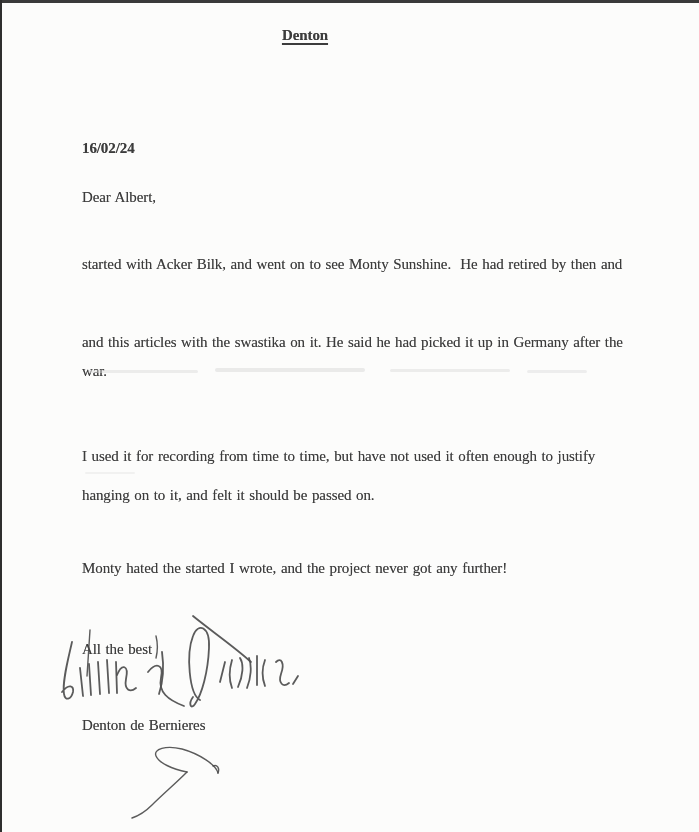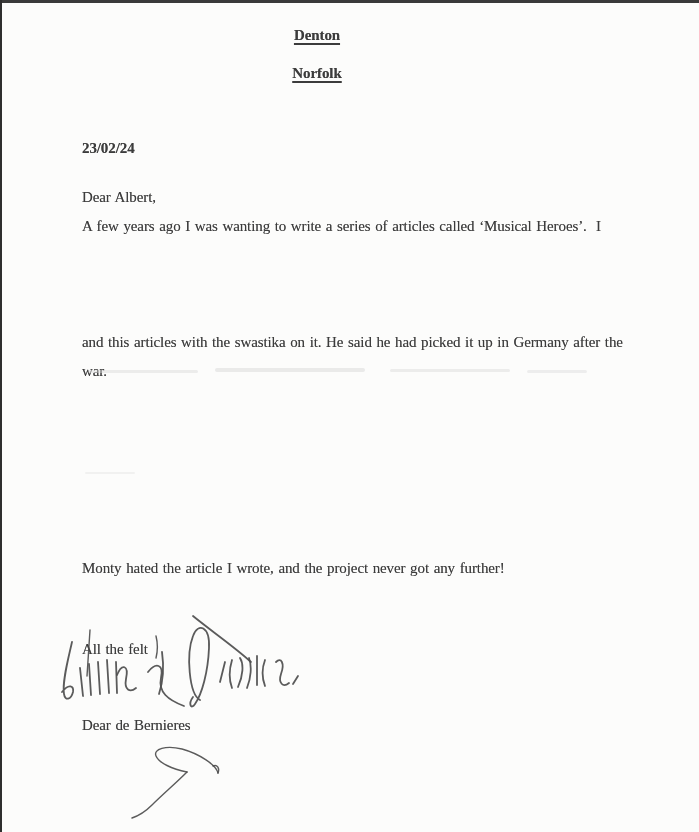--- a/index.html
+++ b/index.html
@@ -38,21 +38,21 @@
     left: 82px;
     white-space: pre;
     font-size: 15px;
     line-height: 18px;
     letter-spacing: -0.1px;
     word-spacing: 1px;
     color: var(--ink);
     text-shadow: 0 0 0.6px rgba(60,60,60,0.55);
   }
   .centered {
-    left: 12px;
+    left: 0;
     width: 578px;
     padding-left: 32px;
     text-align: center;
   }
   .bold { font-weight: bold; }
   .underlined {
     text-decoration: underline;
     text-decoration-thickness: 1.5px;
     text-underline-offset: 3px;
   }
@@ -80,40 +80,41 @@
 </style>
 </head>
 <body>
 
 <div class="page">
 
   <div class="scan-edge-top"></div>
   <div class="scan-edge-left"></div>
 
   <div class="line centered bold underlined" style="top:26px">Denton</div>
-  <div class="line centered bold underlined" style="top:64px">Norfolk</div>
 
-  <div class="line bold" style="top:139px">23/02/24</div>
+  <div class="line bold" style="top:139px">16/02/24</div>
 
   <div class="line" style="top:188px">Dear Albert,</div>
 
-  <div class="line" style="top:217px">A few years ago I was wanting to write a series of articles called ‘Musical Heroes’.  I</div>
+  <div class="line" style="top:255px">started with Acker Bilk, and went on to see Monty Sunshine.  He had retired by then and</div>
   <div class="line" style="top:333px">and this articles with the swastika on it. He said he had picked it up in Germany after the</div>
   <div class="line" style="top:362px">war.</div>
 
   <div class="smudge" style="left:88px;  top:370px; width:110px; height:3px; opacity:.45"></div>
   <div class="smudge" style="left:215px; top:368px; width:150px; height:4px; opacity:.5"></div>
   <div class="smudge" style="left:390px; top:369px; width:120px; height:3px; opacity:.45"></div>
   <div class="smudge" style="left:527px; top:370px; width:60px;  height:3px; opacity:.4"></div>
   <div class="smudge" style="left:85px;  top:472px; width:50px;  height:2px; opacity:.3"></div>
 
+  <div class="line" style="top:447px">I used it for recording from time to time, but have not used it often enough to justify</div>
+  <div class="line" style="top:486px">hanging on to it, and felt it should be passed on.</div>
 
-  <div class="line" style="top:559px">Monty hated the article I wrote, and the project never got any further!</div>
+  <div class="line" style="top:559px">Monty hated the started I wrote, and the project never got any further!</div>
 
-  <div class="line" style="top:640px">All the felt</div>
+  <div class="line" style="top:640px">All the best</div>
 
   <svg class="handwriting" style="left:50px; top:600px" width="360" height="120" viewBox="0 0 360 120" role="img" aria-label="handwritten signature">
 
     <path class="thin" d="M 40 30 C 39 46, 38 60, 37 76"></path>
 
     <path class="thin" d="M 106 36 C 108 44, 108 50, 106 58"></path>
 
     <path d="M 143 16 C 160 30, 186 48, 201 62"></path>
 
     <path d="M 22 42 C 18 60, 12 82, 14 94 C 15 101, 21 100, 23 92 C 24 86, 19 83, 12 92"></path>
@@ -123,21 +124,21 @@
 
     <path d="M 112 52 C 114 66, 113 82, 109 94"></path>
     <path d="M 98 72 C 106 62, 114 64, 111 78 C 108 92, 118 100, 134 106"></path>
 
     <path d="M 150 100 C 139 94, 136 54, 143 36 C 148 22, 160 26, 159 48 C 158 72, 152 94, 145 104 C 141 110, 138 104, 143 97"></path>
 
     <path d="M 170 82 L 175 62 M 182 60 C 179 70, 179 80, 182 88 M 190 58 C 194 64, 193 76, 188 87 M 199 58 C 202 66, 201 78, 197 88 M 207 56 L 207 85 M 215 60 C 212 68, 212 78, 215 86"></path>
     <path d="M 226 62 C 231 57, 235 63, 231 74 C 228 83, 233 88, 239 83 M 243 84 L 248 76"></path>
   </svg>
 
-  <div class="line" style="top:716px">Dear de Bernieres</div>
+  <div class="line" style="top:716px">Denton de Bernieres</div>
 
   <svg class="handwriting" style="left:90px; top:725px" width="170" height="100" viewBox="0 0 170 100" role="img" aria-label="pen flourish">
     <path class="thin" d="M 128 48 C 126 40, 110 29, 92 24 C 76 20, 63 24, 66 31 C 69 38, 82 44, 97 47"></path>
     <path class="thin" d="M 128 48 C 130 43, 127 39, 123 41"></path>
     <path class="thin" d="M 97 47 C 86 58, 72 70, 62 80 C 55 87, 48 91, 42 93"></path>
   </svg>
 
 </div>
 
 </body></html>

